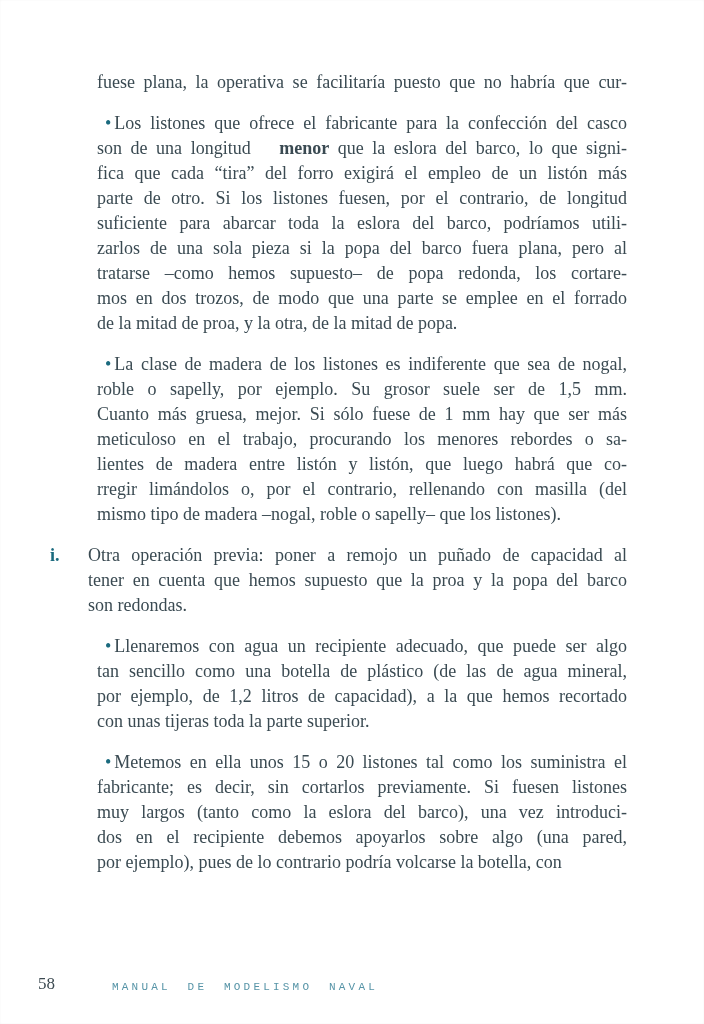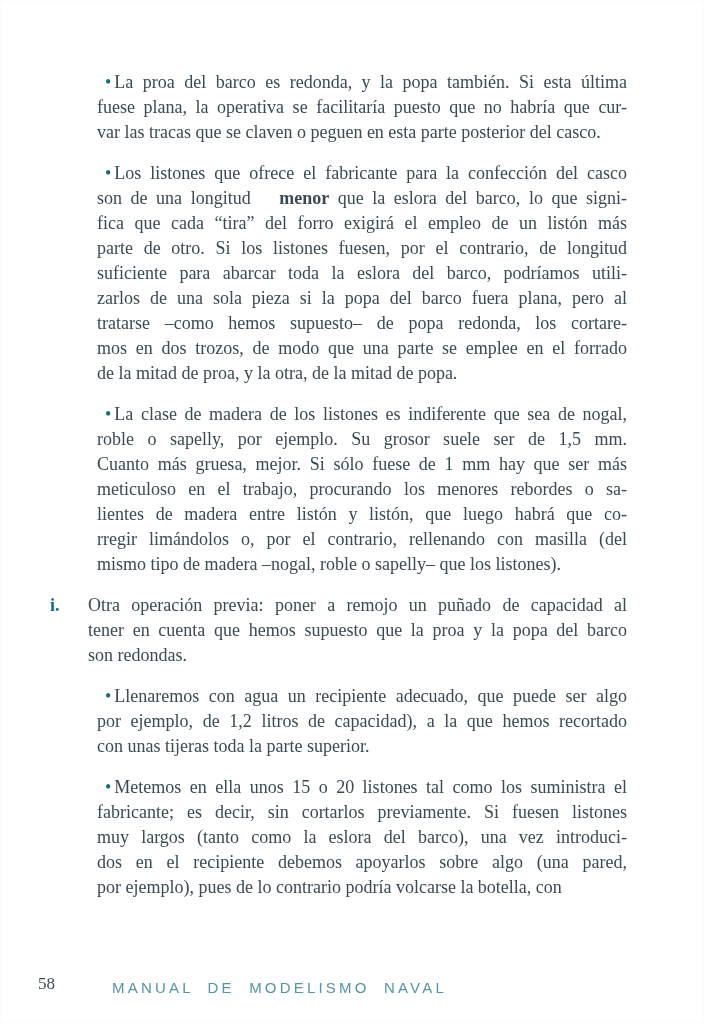--- a/index.html
+++ b/index.html
@@ -66,37 +66,35 @@
     top: 974px;
     font-size: 17px;
     line-height: 20px;
     color: var(--pagenum-color, #3d4b52);
     font-family: "Liberation Serif", serif;
   }
   .footer-title {
     position: absolute;
     left: 112px;
     top: 981px;
-    font-size: 15px;
+    font-size: 11px;
     line-height: 13px;
     letter-spacing: 3.2px;
     word-spacing: 7px;
     color: var(--footer-title-color, #5694a7);
-    font-family: Liberation Sans, sans-serif;
+    font-family: Liberation Mono, monospace;
   }
 </style>
 </head>
 <body>
 
 <div class="page">
   <main class="content" id="content">
       <div class="para bullet">
-        <div class="line first-bullet"><span class="bullet-glyph">•</span>La proa del barco es redonda, y la popa también. Si esta última</div>
         <div class="line">fuese plana, la operativa se facilitaría puesto que no habría que cur-</div>
-        <div class="line last">var las tracas que se claven o peguen en esta parte posterior del casco.</div>
       </div>
       <div class="para bullet">
         <div class="line first-bullet"><span class="bullet-glyph">•</span>Los listones que ofrece el fabricante para la confección del casco</div>
         <div class="line">son de una longitud <strong>menor</strong> que la eslora del barco, lo que signi-</div>
         <div class="line">fica que cada “tira” del forro exigirá el empleo de un listón más</div>
         <div class="line">parte de otro. Si los listones fuesen, por el contrario, de longitud</div>
         <div class="line">suficiente para abarcar toda la eslora del barco, podríamos utili-</div>
         <div class="line">zarlos de una sola pieza si la popa del barco fuera plana, pero al</div>
         <div class="line">tratarse –como hemos supuesto– de popa redonda, los cortare-</div>
         <div class="line">mos en dos trozos, de modo que una parte se emplee en el forrado</div>
@@ -112,20 +110,21 @@
         <div class="line last">mismo tipo de madera –nogal, roble o sapelly– que los listones).</div>
       </div>
       <div class="para roman">
         <span class="marker-roman">i.</span>
         <div class="line">Otra operación previa: poner a remojo un puñado de capacidad al</div>
         <div class="line">tener en cuenta que hemos supuesto que la proa y la popa del barco</div>
         <div class="line last">son redondas.</div>
       </div>
       <div class="para bullet">
         <div class="line first-bullet"><span class="bullet-glyph">•</span>Llenaremos con agua un recipiente adecuado, que puede ser algo</div>
+        <div class="line">tan sencillo como una botella de plástico (de las de agua mineral,</div>
         <div class="line">por ejemplo, de 1,2 litros de capacidad), a la que hemos recortado</div>
         <div class="line last">con unas tijeras toda la parte superior.</div>
       </div>
       <div class="para bullet">
         <div class="line first-bullet"><span class="bullet-glyph">•</span>Metemos en ella unos 15 o 20 listones tal como los suministra el</div>
         <div class="line">fabricante; es decir, sin cortarlos previamente. Si fuesen listones</div>
         <div class="line">muy largos (tanto como la eslora del barco), una vez introduci-</div>
         <div class="line">dos en el recipiente debemos apoyarlos sobre algo (una pared,</div>
         <div class="line last">por ejemplo), pues de lo contrario podría volcarse la botella, con</div>
       </div>

